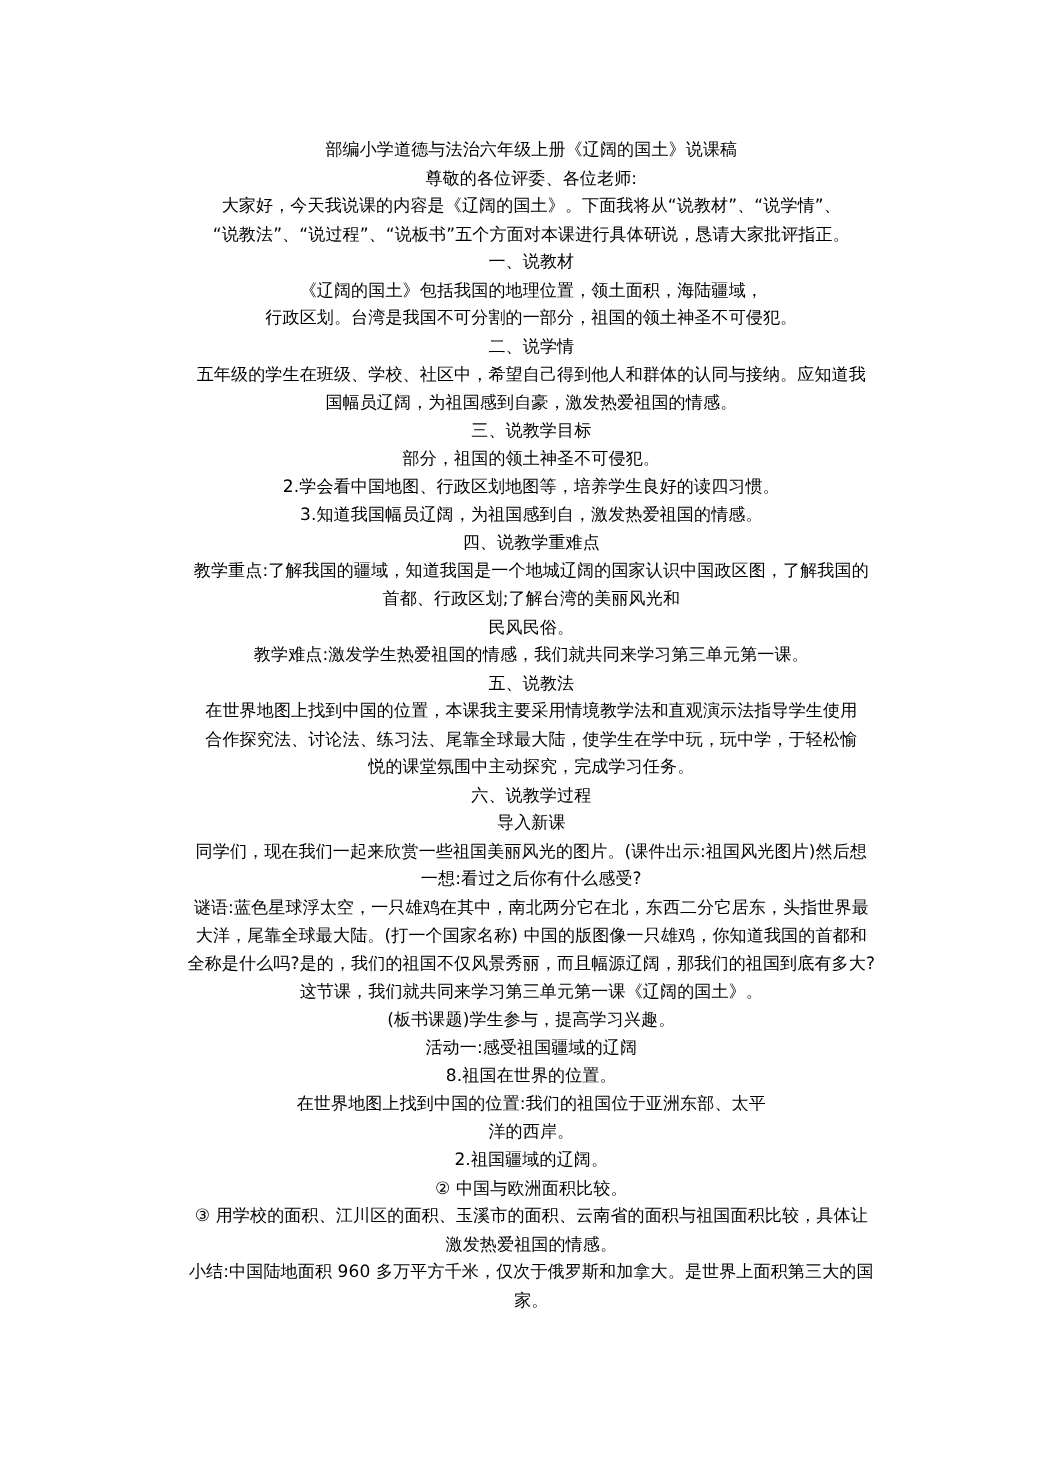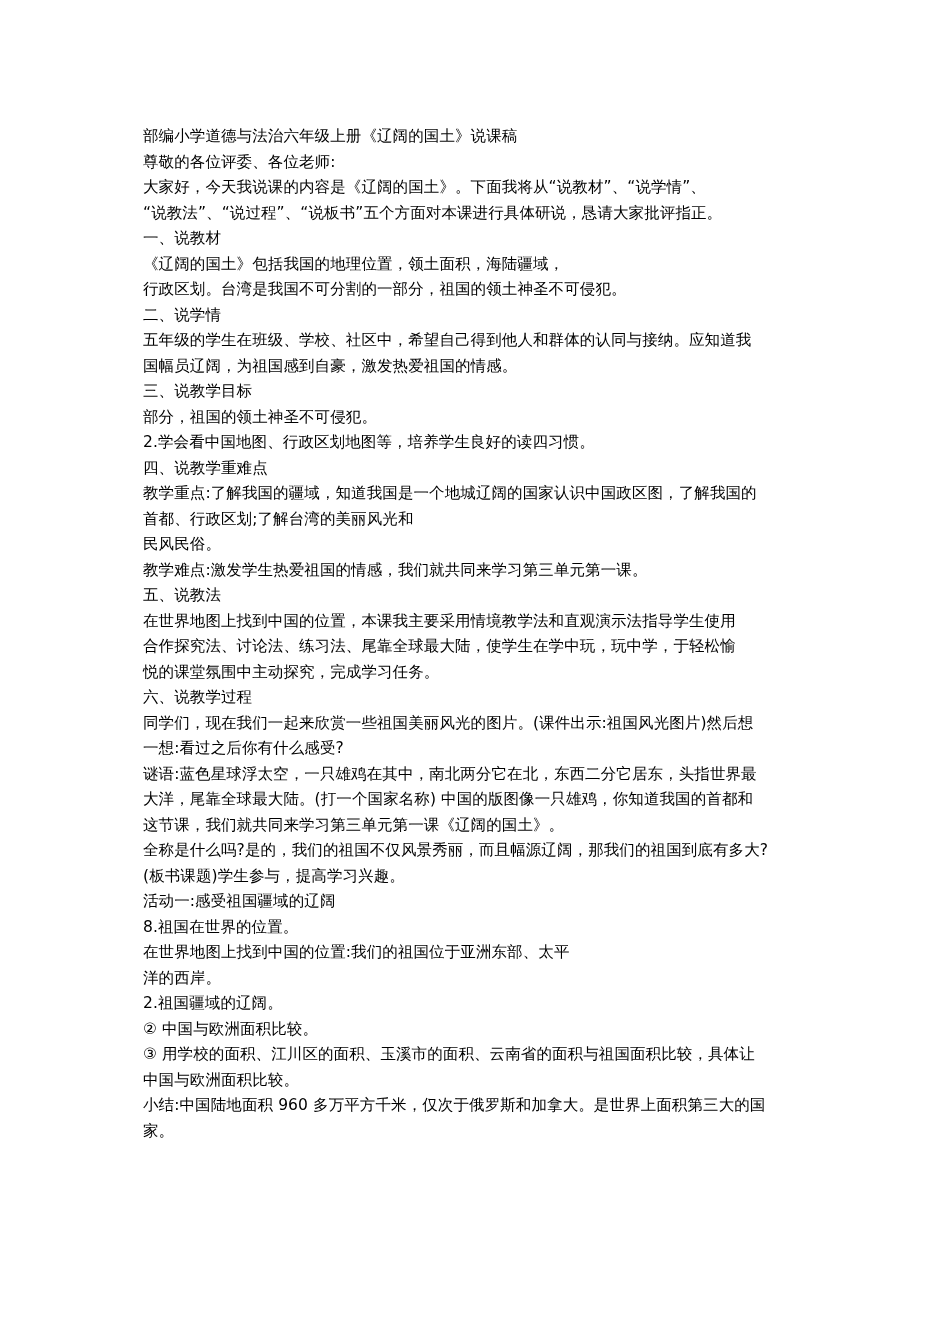--- a/index.html
+++ b/index.html
@@ -10,20 +10,21 @@
   body {
     font-family: "DejaVu Sans", "Liberation Sans", sans-serif;
   }
   .page {
     width: 950px;
     height: 1344px;
     background: #ffffff;
     position: relative;
     box-sizing: border-box;
     overflow: hidden;
+    text-align: center;
   }
   .doc-body {
     position: absolute;
     left: 143px;
     top: 124px;
     width: 680px;
   }
   .line {
     font-size: 15.5px;
     line-height: 25.5px;
@@ -44,41 +45,43 @@
     <div class="line">“说教法”、“说过程”、“说板书”五个方面对本课进行具体研说，恳请大家批评指正。</div>
     <div class="line">一、说教材</div>
     <div class="line">《辽阔的国土》包括我国的地理位置，领土面积，海陆疆域，</div>
     <div class="line">行政区划。台湾是我国不可分割的一部分，祖国的领土神圣不可侵犯。</div>
     <div class="line">二、说学情</div>
     <div class="line">五年级的学生在班级、学校、社区中，希望自己得到他人和群体的认同与接纳。应知道我</div>
     <div class="line">国幅员辽阔，为祖国感到自豪，激发热爱祖国的情感。</div>
     <div class="line">三、说教学目标</div>
     <div class="line">部分，祖国的领土神圣不可侵犯。</div>
     <div class="line">2.学会看中国地图、行政区划地图等，培养学生良好的读四习惯。</div>
+    <div class="line">3.知道我国幅员辽阔，为祖国感到自，激发热爱祖国的情感。</div>
     <div class="line">四、说教学重难点</div>
     <div class="line">教学重点:了解我国的疆域，知道我国是一个地城辽阔的国家认识中国政区图，了解我国的</div>
     <div class="line">首都、行政区划;了解台湾的美丽风光和</div>
     <div class="line">民风民俗。</div>
     <div class="line">教学难点:激发学生热爱祖国的情感，我们就共同来学习第三单元第一课。</div>
     <div class="line">五、说教法</div>
     <div class="line">在世界地图上找到中国的位置，本课我主要采用情境教学法和直观演示法指导学生使用</div>
     <div class="line">合作探究法、讨论法、练习法、尾靠全球最大陆，使学生在学中玩，玩中学，于轻松愉</div>
     <div class="line">悦的课堂氛围中主动探究，完成学习任务。</div>
     <div class="line">六、说教学过程</div>
+    <div class="line">导入新课</div>
     <div class="line">同学们，现在我们一起来欣赏一些祖国美丽风光的图片。(课件出示:祖国风光图片)然后想</div>
     <div class="line">一想:看过之后你有什么感受?</div>
     <div class="line">谜语:蓝色星球浮太空，一只雄鸡在其中，南北两分它在北，东西二分它居东，头指世界最</div>
     <div class="line">大洋，尾靠全球最大陆。(打一个国家名称) 中国的版图像一只雄鸡，你知道我国的首都和</div>
+    <div class="line">全称是什么吗?是的，我们的祖国不仅风景秀丽，而且幅源辽阔，那我们的祖国到底有多大?</div>
     <div class="line">这节课，我们就共同来学习第三单元第一课《辽阔的国土》。</div>
-    <div class="line">全称是什么吗?是的，我们的祖国不仅风景秀丽，而且幅源辽阔，那我们的祖国到底有多大?</div>
     <div class="line">(板书课题)学生参与，提高学习兴趣。</div>
     <div class="line">活动一:感受祖国疆域的辽阔</div>
     <div class="line">8.祖国在世界的位置。</div>
     <div class="line">在世界地图上找到中国的位置:我们的祖国位于亚洲东部、太平</div>
     <div class="line">洋的西岸。</div>
     <div class="line">2.祖国疆域的辽阔。</div>
     <div class="line">② 中国与欧洲面积比较。</div>
     <div class="line">③ 用学校的面积、江川区的面积、玉溪市的面积、云南省的面积与祖国面积比较，具体让</div>
-    <div class="line">中国与欧洲面积比较。</div>
+    <div class="line">激发热爱祖国的情感。</div>
     <div class="line">小结:中国陆地面积 960 多万平方千米，仅次于俄罗斯和加拿大。是世界上面积第三大的国</div>
     <div class="line">家。</div>
   </div>
 </div>
 
 </body></html>

